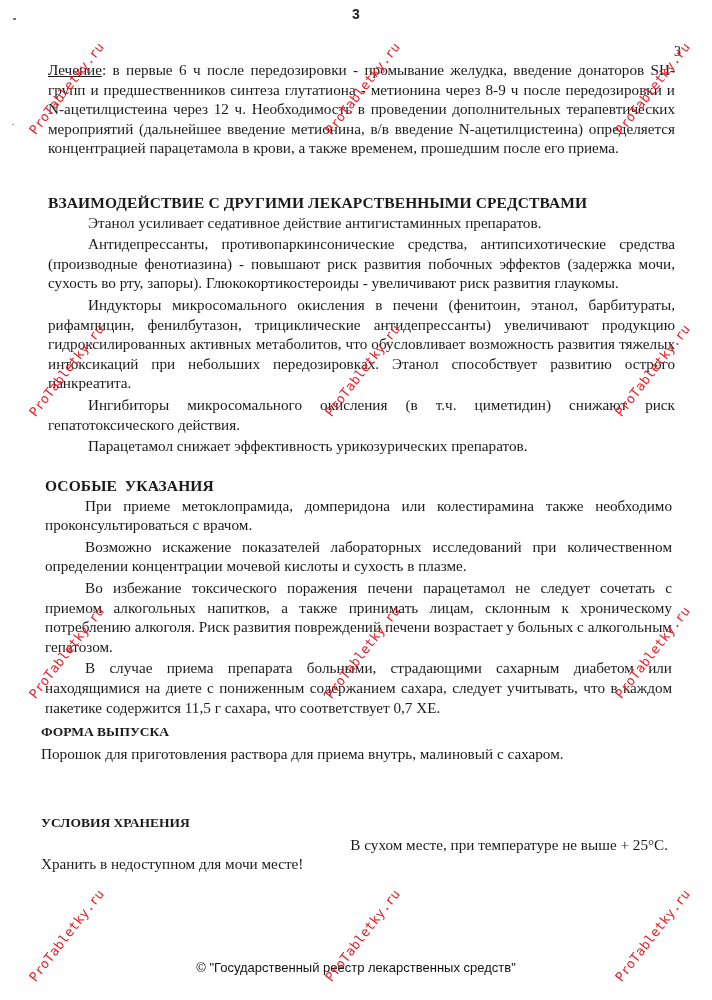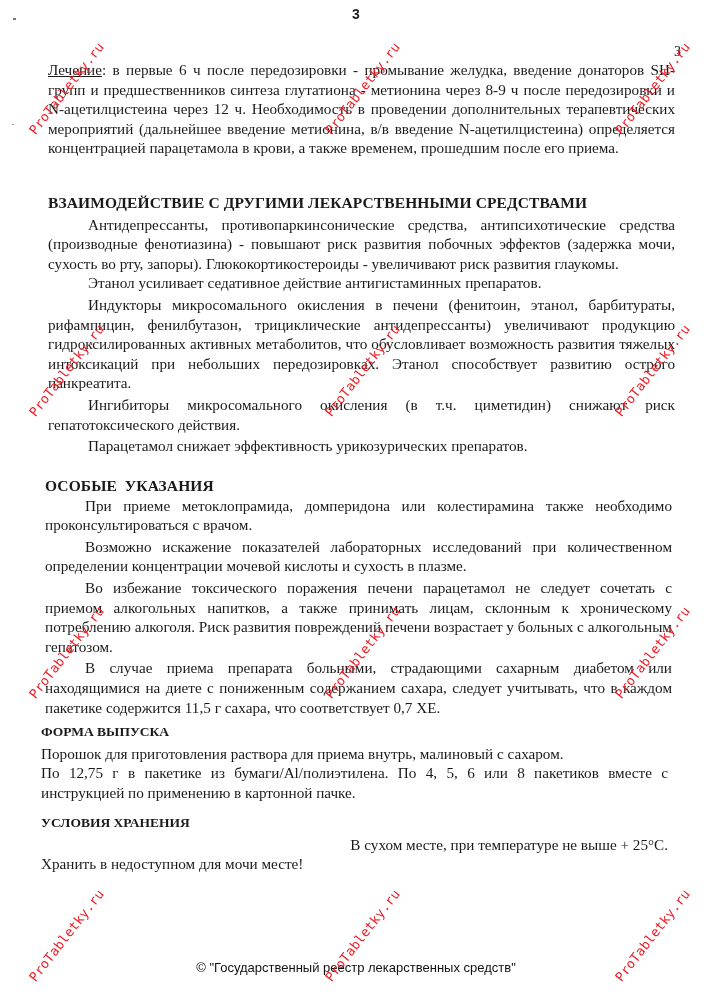--- a/index.html
+++ b/index.html
@@ -100,39 +100,38 @@
 <div class="orig-page-num">3</div>
 
 <div class="doc">
 
   <div class="section" style="top:0px;">
     <p><span class="underline">Лечение</span><span>: в первые 6 ч после передозировки - промывание желудка, введение донаторов SH-групп и предшественников синтеза глутатиона - метионина через 8-9 ч после передозировки и N-ацетилцистеина через 12 ч. Необходимость в проведении дополнительных терапевтических мероприятий (дальнейшее введение метионина, в/в введение N-ацетилцистеина) определяется концентрацией парацетамола в крови, а также временем, прошедшим после его приема.</span></p>
   </div>
 
   <div class="section" style="top:133px;">
     <p class="heading">ВЗАИМОДЕЙСТВИЕ С ДРУГИМИ ЛЕКАРСТВЕННЫМИ СРЕДСТВАМИ</p>
+    <p class="indent">Этанол усиливает седативное действие антигистаминных препаратов.</p>
     <p class="indent" style="margin-top:2px;">Антидепрессанты, противопаркинсонические средства, антипсихотические средства (производные фенотиазина) - повышают риск развития побочных эффектов (задержка мочи, сухость во рту, запоры). Глюкокортикостероиды - увеличивают риск развития глаукомы.</p>
-    <p class="indent">Этанол усиливает седативное действие антигистаминных препаратов.</p>
     <p class="indent" style="margin-top:2px;">Индукторы микросомального окисления в печени (фенитоин, этанол, барбитураты, рифампицин, фенилбутазон, трициклические антидепрессанты) увеличивают продукцию гидроксилированных активных метаболитов, что обусловливает возможность развития тяжелых интоксикаций при небольших передозировках. Этанол способствует развитию острого панкреатита.</p>
     <p class="indent" style="margin-top:2px;">Ингибиторы микросомального окисления (в т.ч. циметидин) снижают риск гепатотоксического действия.</p>
     <p class="indent" style="margin-top:2px;">Парацетамол снижает эффективность урикозурических препаратов.</p>
   </div>
 
   <div class="section" style="top:416px;left:-3px;">
     <p class="heading" style="white-space:pre;">ОСОБЫЕ  УКАЗАНИЯ</p>
     <p class="indent">При приеме метоклопрамида, домперидона или колестирамина также необходимо проконсультироваться с врачом.</p>
     <p class="indent" style="margin-top:2px;">Возможно искажение показателей лабораторных исследований при количественном определении концентрации мочевой кислоты и сухость в плазме.</p>
     <p class="indent" style="margin-top:2px;">Во избежание токсического поражения печени парацетамол не следует сочетать с приемом алкогольных напитков, а также принимать лицам, склонным к хроническому потреблению алкоголя. Риск развития повреждений печени возрастает у больных с алкогольным гепатозом.</p>
     <p class="indent" style="margin-top:2px;">В случае приема препарата больными, страдающими сахарным диабетом или находящимися на диете с пониженным содержанием сахара, следует учитывать, что в каждом пакетике содержится 11,5 г сахара, что соответствует 0,7 ХЕ.</p>
   </div>
 
   <div class="section" style="top:662px;left:-7px;">
     <p class="heading-sm">ФОРМА ВЫПУСКА</p>
     <p style="text-align:left;margin-top:2px;">Порошок для приготовления раствора для приема внутрь, малиновый с сахаром.</p>
-    <p>По 12,75 г в пакетике из бумаги/Al/полиэтилена. По 4, 5, 6 или 8 пакетиков вместе с инструкцией по применению в картонной пачке.</p>
   </div>
 
   <div class="section" style="top:753px;left:-7px;">
     <p class="heading-sm">УСЛОВИЯ ХРАНЕНИЯ</p>
     <p style="text-align:right;margin-top:2px;">В сухом месте, при температуре не выше + 25°С.</p>
     <p style="text-align:left;">Хранить в недоступном для мочи месте!</p>
   </div>
 </div>
 
 <div class="footer">© "Государственный реестр лекарственных средств"</div>

